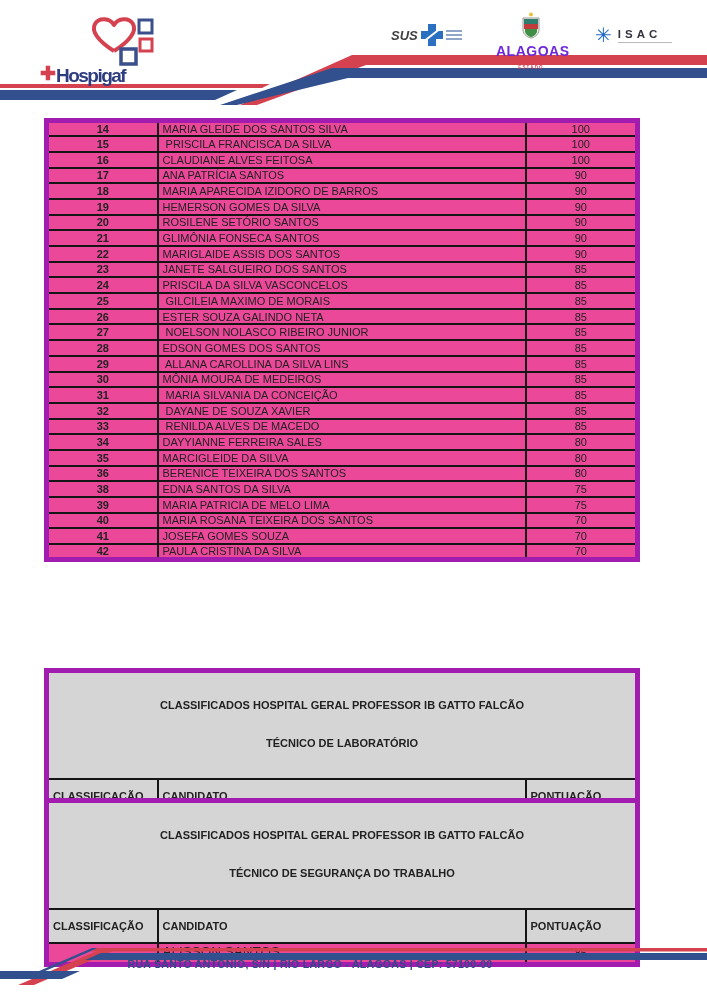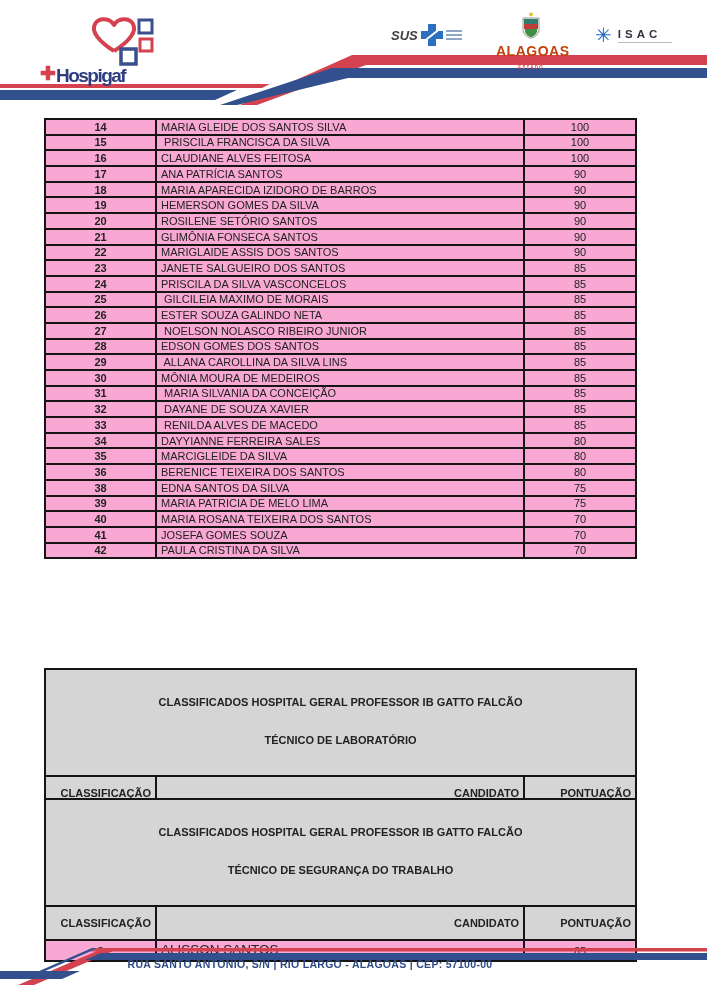--- a/index.html
+++ b/index.html
@@ -21,41 +21,41 @@
   .sus { position:absolute; left:391px; top:24px; display:flex; align-items:center; gap:3px; }
   .sus-word { color:#404040; font-size:13px; font-weight:bold; font-style:italic; }
   .sus-cross { position:relative; width:22px; height:22px; }
   .sus-cross::before { content:''; position:absolute; left:7px; top:0; width:8px; height:22px; background:#2a6fc0; }
   .sus-cross::after  { content:''; position:absolute; left:0; top:7px; width:22px; height:8px; background:#2a6fc0; }
   .sus-cross .slash { position:absolute; left:-2px; top:10px; width:26px; height:2px; background:#fff; transform:rotate(-38deg); z-index:2; }
   .sus-lines { display:flex; flex-direction:column; gap:2px; }
   .sus-lines i { display:block; width:16px; height:2px; background:#8fa6c8; }
 
   .alagoas { position:absolute; left:496px; top:12px; width:70px; text-align:center; }
-  .alagoas-word { color:#c2410c; font-size:14px; font-weight:bold; letter-spacing:0.5px; line-height:1.05; }
+  .alagoas-word { color:#6d28d9; font-size:14px; font-weight:bold; letter-spacing:0.5px; line-height:1.05; }
   .alagoas-sub { color:#d5424f; font-size:4.5px; font-weight:bold; letter-spacing:1.2px; margin-top:1px; }
 
   .isac { position:absolute; left:595px; top:25px; display:flex; align-items:center; gap:6px; }
   .isac-star { color:#1c67c4; font-size:20px; line-height:20px; }
   .isac-word { color:#33333f; font-size:11.5px; font-weight:600; letter-spacing:4px; }
   .isac-line { width:54px; height:1px; background:#b9b9c4; margin-top:2px; }
 
   
-  table.t { position:absolute; width:591px; border-collapse:collapse; table-layout:fixed; background:#f9a8d4; border:1px solid #a21caf; }
+  table.t { position:absolute; width:591px; border-collapse:collapse; table-layout:fixed; background:#ec4899; border:5px solid #a21caf; }
   table.t td { border:2px solid #151515; font-size:11px; color:#222; padding:0 4px; line-height:1.1; white-space:pre; overflow:hidden; }
   table.t td.rank  { font-weight:bold; text-align:center; }
   table.t td.name  { text-align:left; }
   table.t td.score { text-align:center; }
   #table1 { left:44px; top:118px; }
   #table1 td { height:15.7px; }
   #table2 { left:44px; top:668px; }
   #table3 { left:44px; top:798px; }
   td.title-cell { background:#d5d5d5; text-align:center; font-weight:bold; padding:2px 0 3px 0 !important; }
   td.title-cell div { font-size:11px; line-height:1.25; }
-  tr.head-row td { background:#d5d5d5; font-weight:bold; text-align:right; height:34px; }
+  tr.head-row td { background:#d5d5d5; font-weight:bold; text-align:left; height:34px; }
   #table2 tbody.data td { height:16px; }
   #table3 tbody.data td { height:21px; }
   #table3 tbody.data td.name { font-size:13.5px;margin-top:32px; }
 
   
   .footer-address { position:absolute; left:0; top:958px; width:620px; text-align:center;
     color:#2e4a86; font-size:10.5px; font-weight:bold; letter-spacing:0.3px; }
 </style>
 </head>
 <body>

